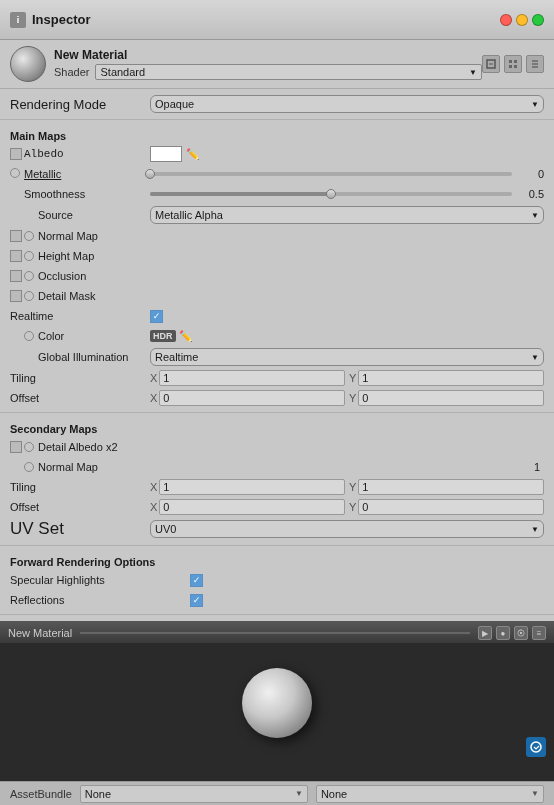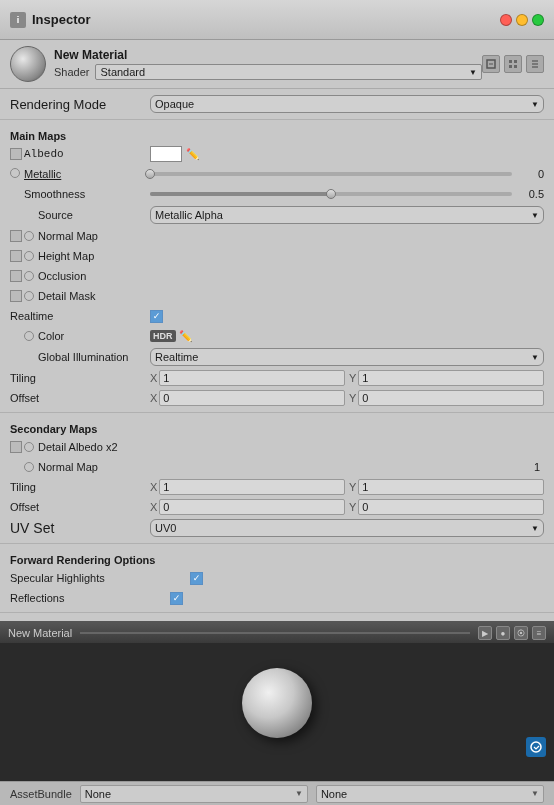--- a/index.html
+++ b/index.html
@@ -410,21 +410,21 @@
 
     
     .uvset-row {
       display: flex;
       align-items: center;
       padding: 2px 10px;
       min-height: 20px;
     }
     .uvset-label {
       width: 140px;
-      font-size: 14px;
+      font-size: 17px;
     }
 
     .gi-row {
       display: flex;
       align-items: center;
       padding: 2px 10px;
       min-height: 20px;
     }
 
     
@@ -689,21 +689,21 @@
     <div class="row">
       <div style="width:180px;">
         <span>Specular Highlights</span>
       </div>
       <div>
         <div class="checkbox-blue"></div>
       </div>
     </div>
 
     <div class="row">
-      <div style="width:160px;">
+      <div style="width:180px;">
         <span>Reflections</span>
       </div>
       <div>
         <div class="checkbox-blue"></div>
       </div>
     </div>
 
     <div class="separator"></div>
 
     <div class="section-header">Advanced Options</div>

